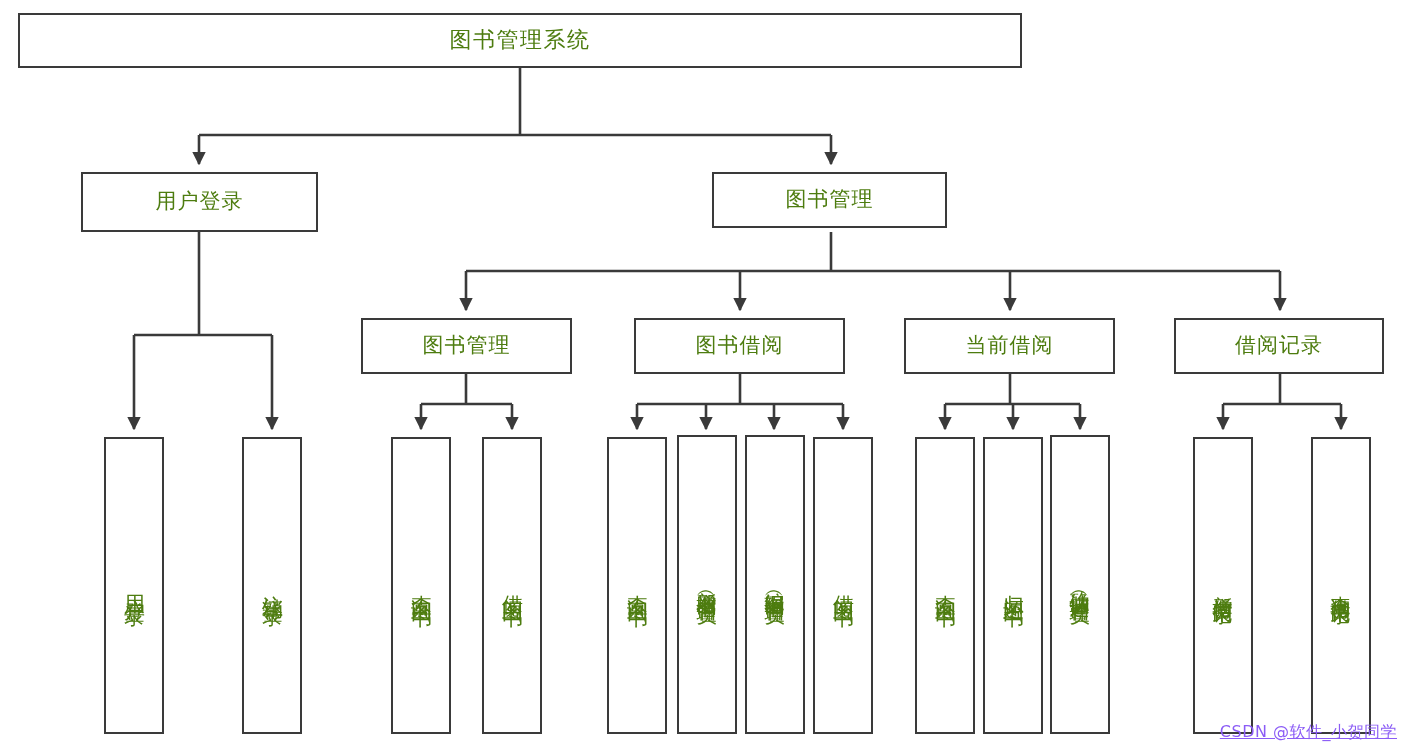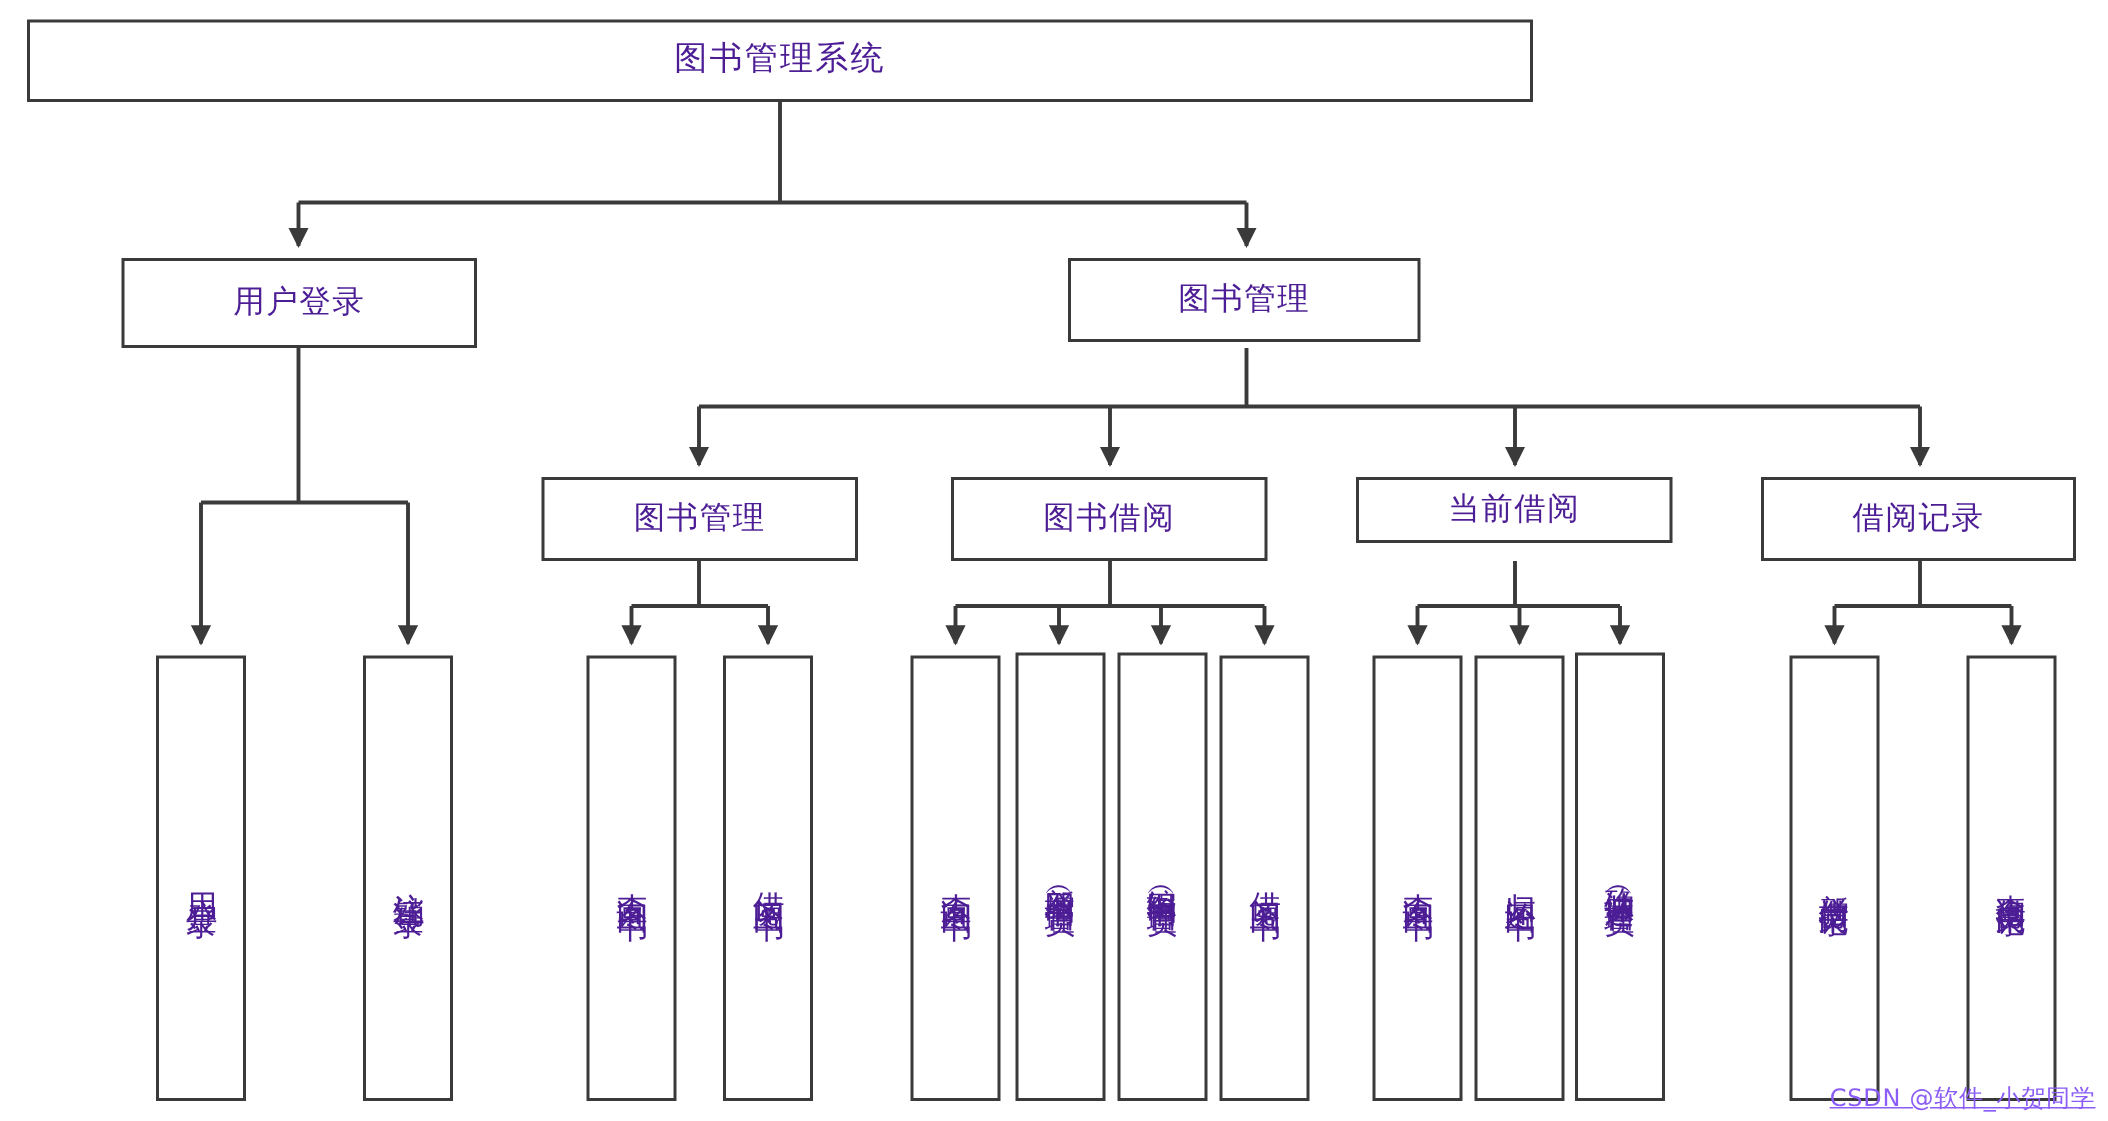--- a/index.html
+++ b/index.html
@@ -20,21 +20,21 @@
     border:2.5px solid #3a3a3a;
     display:flex;
     align-items:center;
     justify-content:center;
     color:#222222;
   }
   .node .label{
     display:block;
     text-align:right;
     line-height:1.12;
-    color:#4c1d95;
+    color:#4d7c0f;
   }
   .node-horizontal .label{
     writing-mode:horizontal-tb;
     font-size:21px;
     letter-spacing:1px;
   }
   .node-root .label{font-size:22px;letter-spacing:1.5px;}
   .node-vertical{
     align-items:center;
     justify-content:center;
@@ -128,21 +128,21 @@
   </div>
 
   <div class="node node-horizontal" style="left:361px;top:318px;width:211px;height:56px;">
     <span class="label">图书管理</span>
   </div>
 
   <div class="node node-horizontal" style="left:634px;top:318px;width:211px;height:56px;">
     <span class="label">图书借阅</span>
   </div>
 
-  <div class="node node-horizontal" style="left:904px;top:318px;width:211px;height:44px;">
+  <div class="node node-horizontal" style="left:904px;top:318px;width:211px;height:56px;">
     <span class="label">当前借阅</span>
   </div>
 
   <div class="node node-horizontal" style="left:1174px;top:318px;width:210px;height:56px;">
     <span class="label">借阅记录</span>
   </div>
 
   <div class="node node-vertical" style="left:104px;top:437px;width:60px;height:297px;">
     <span class="label">用户登录</span>
   </div>

